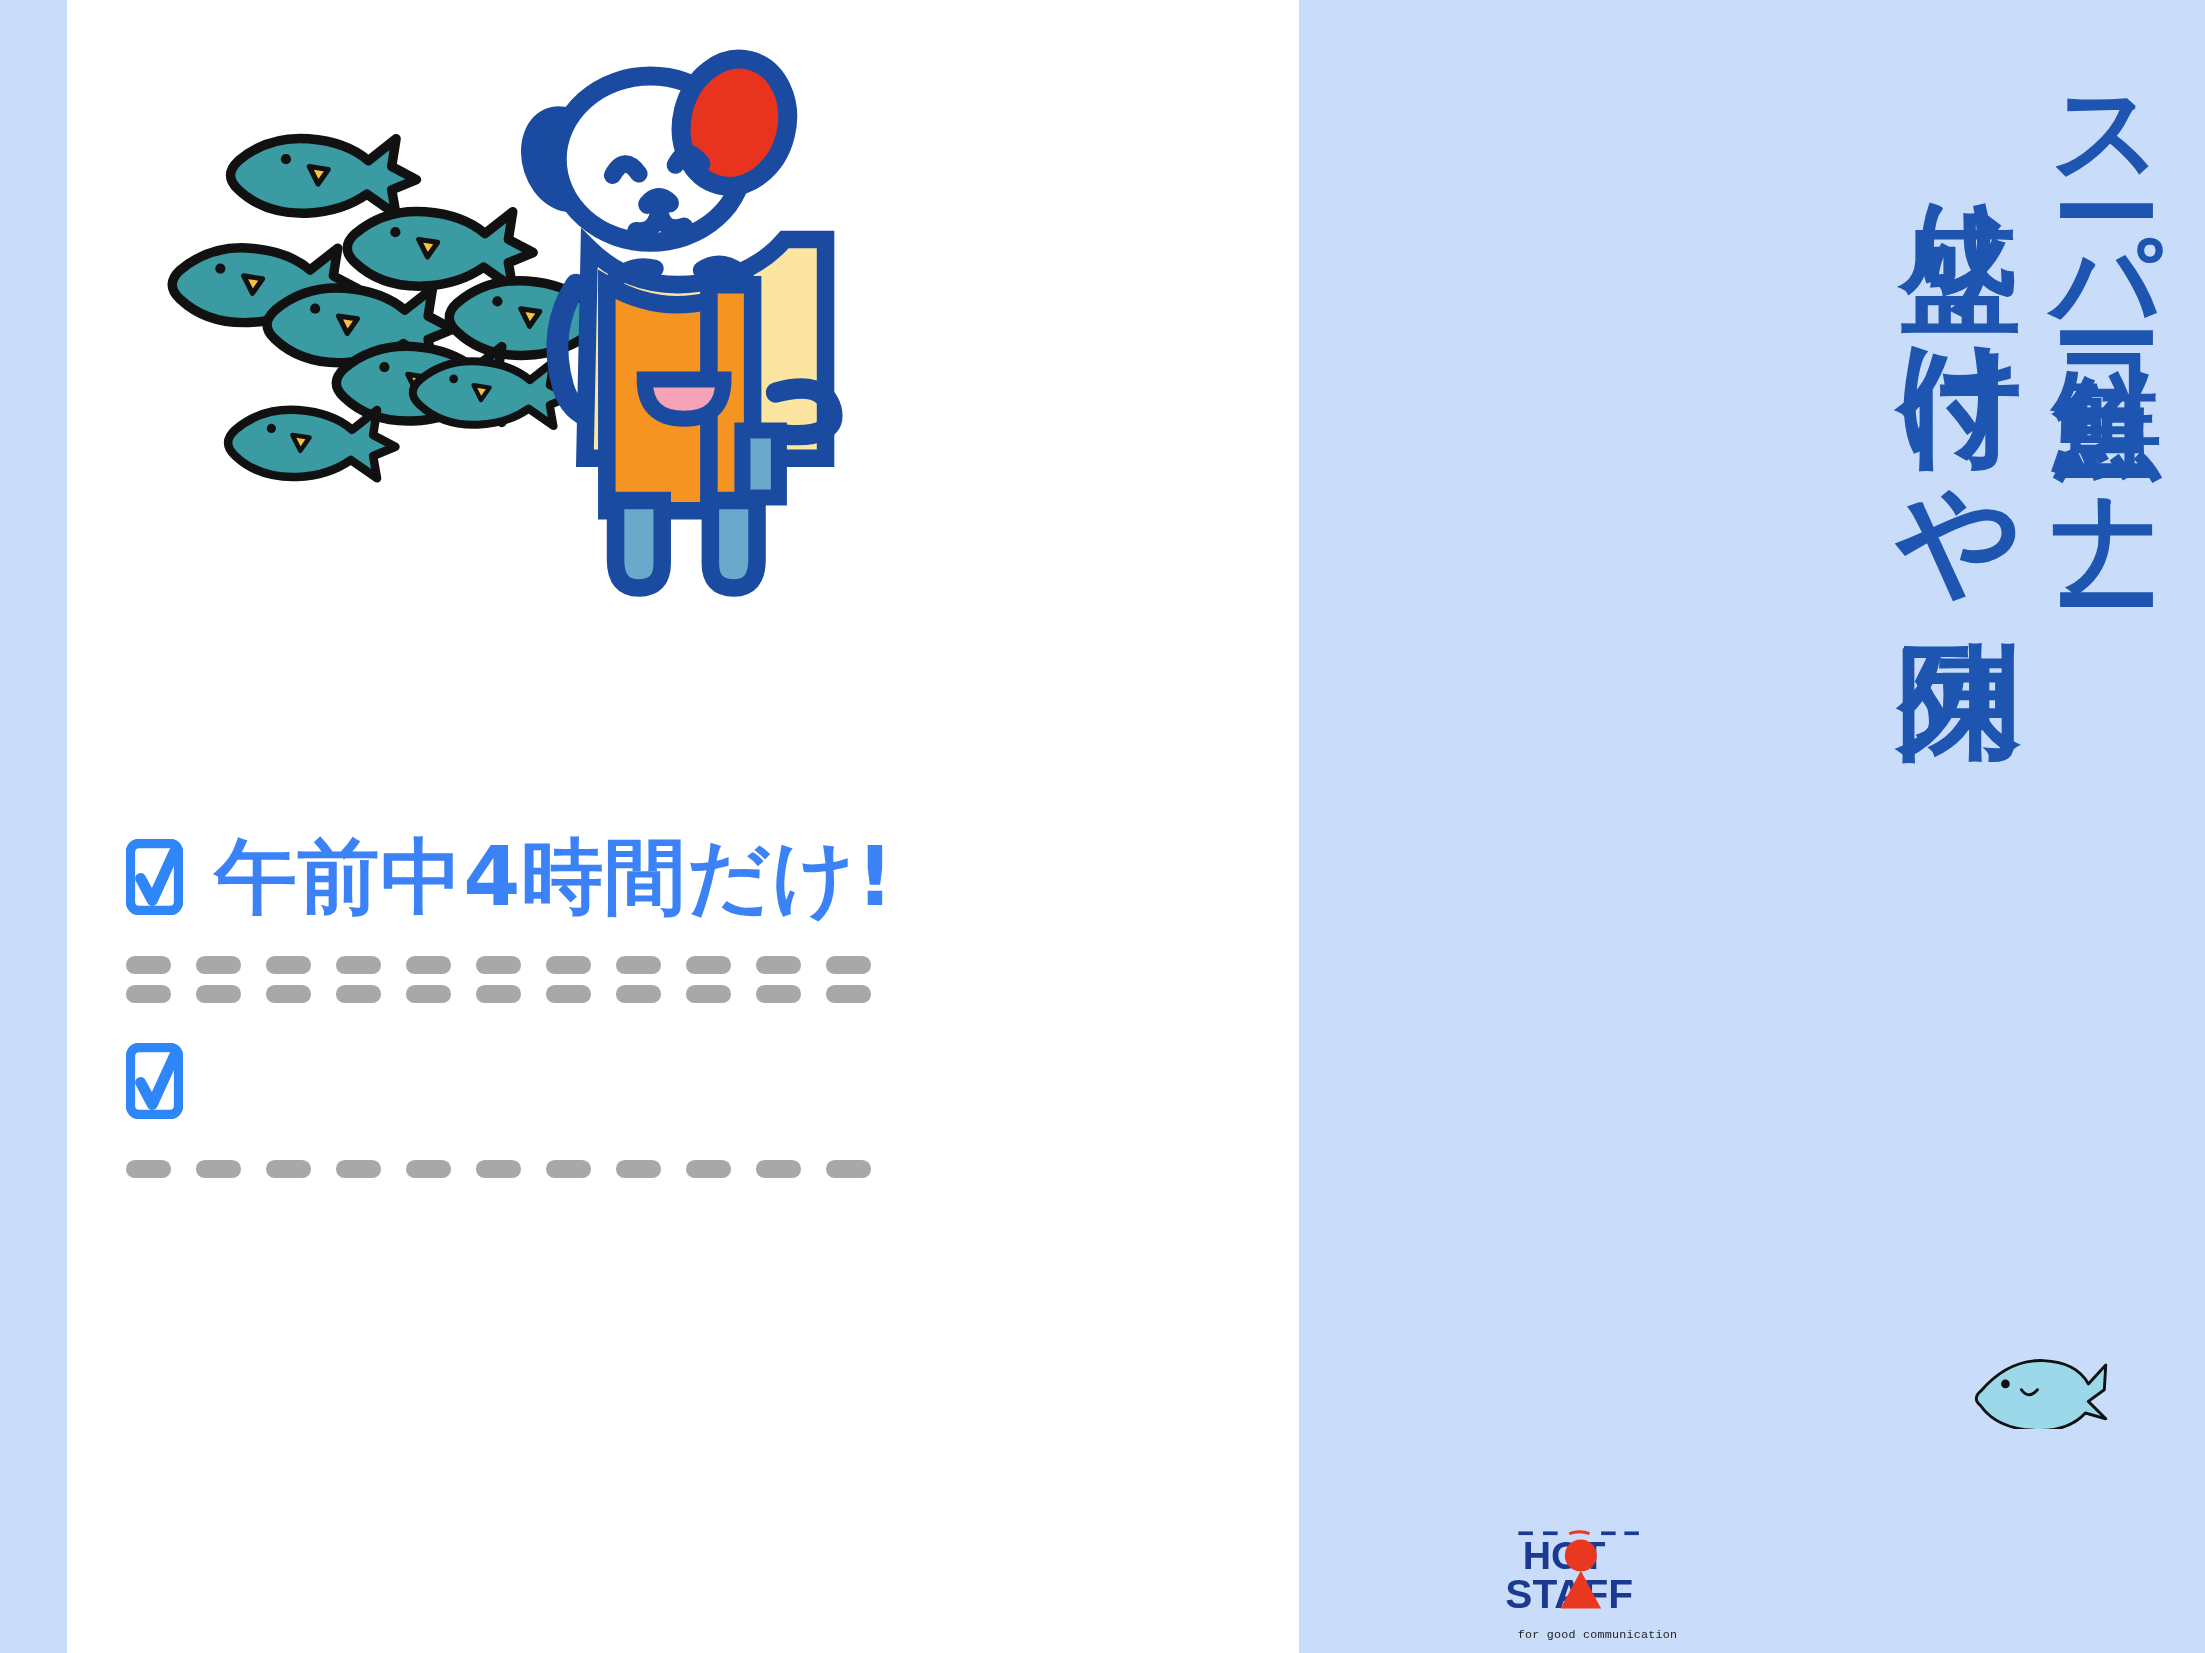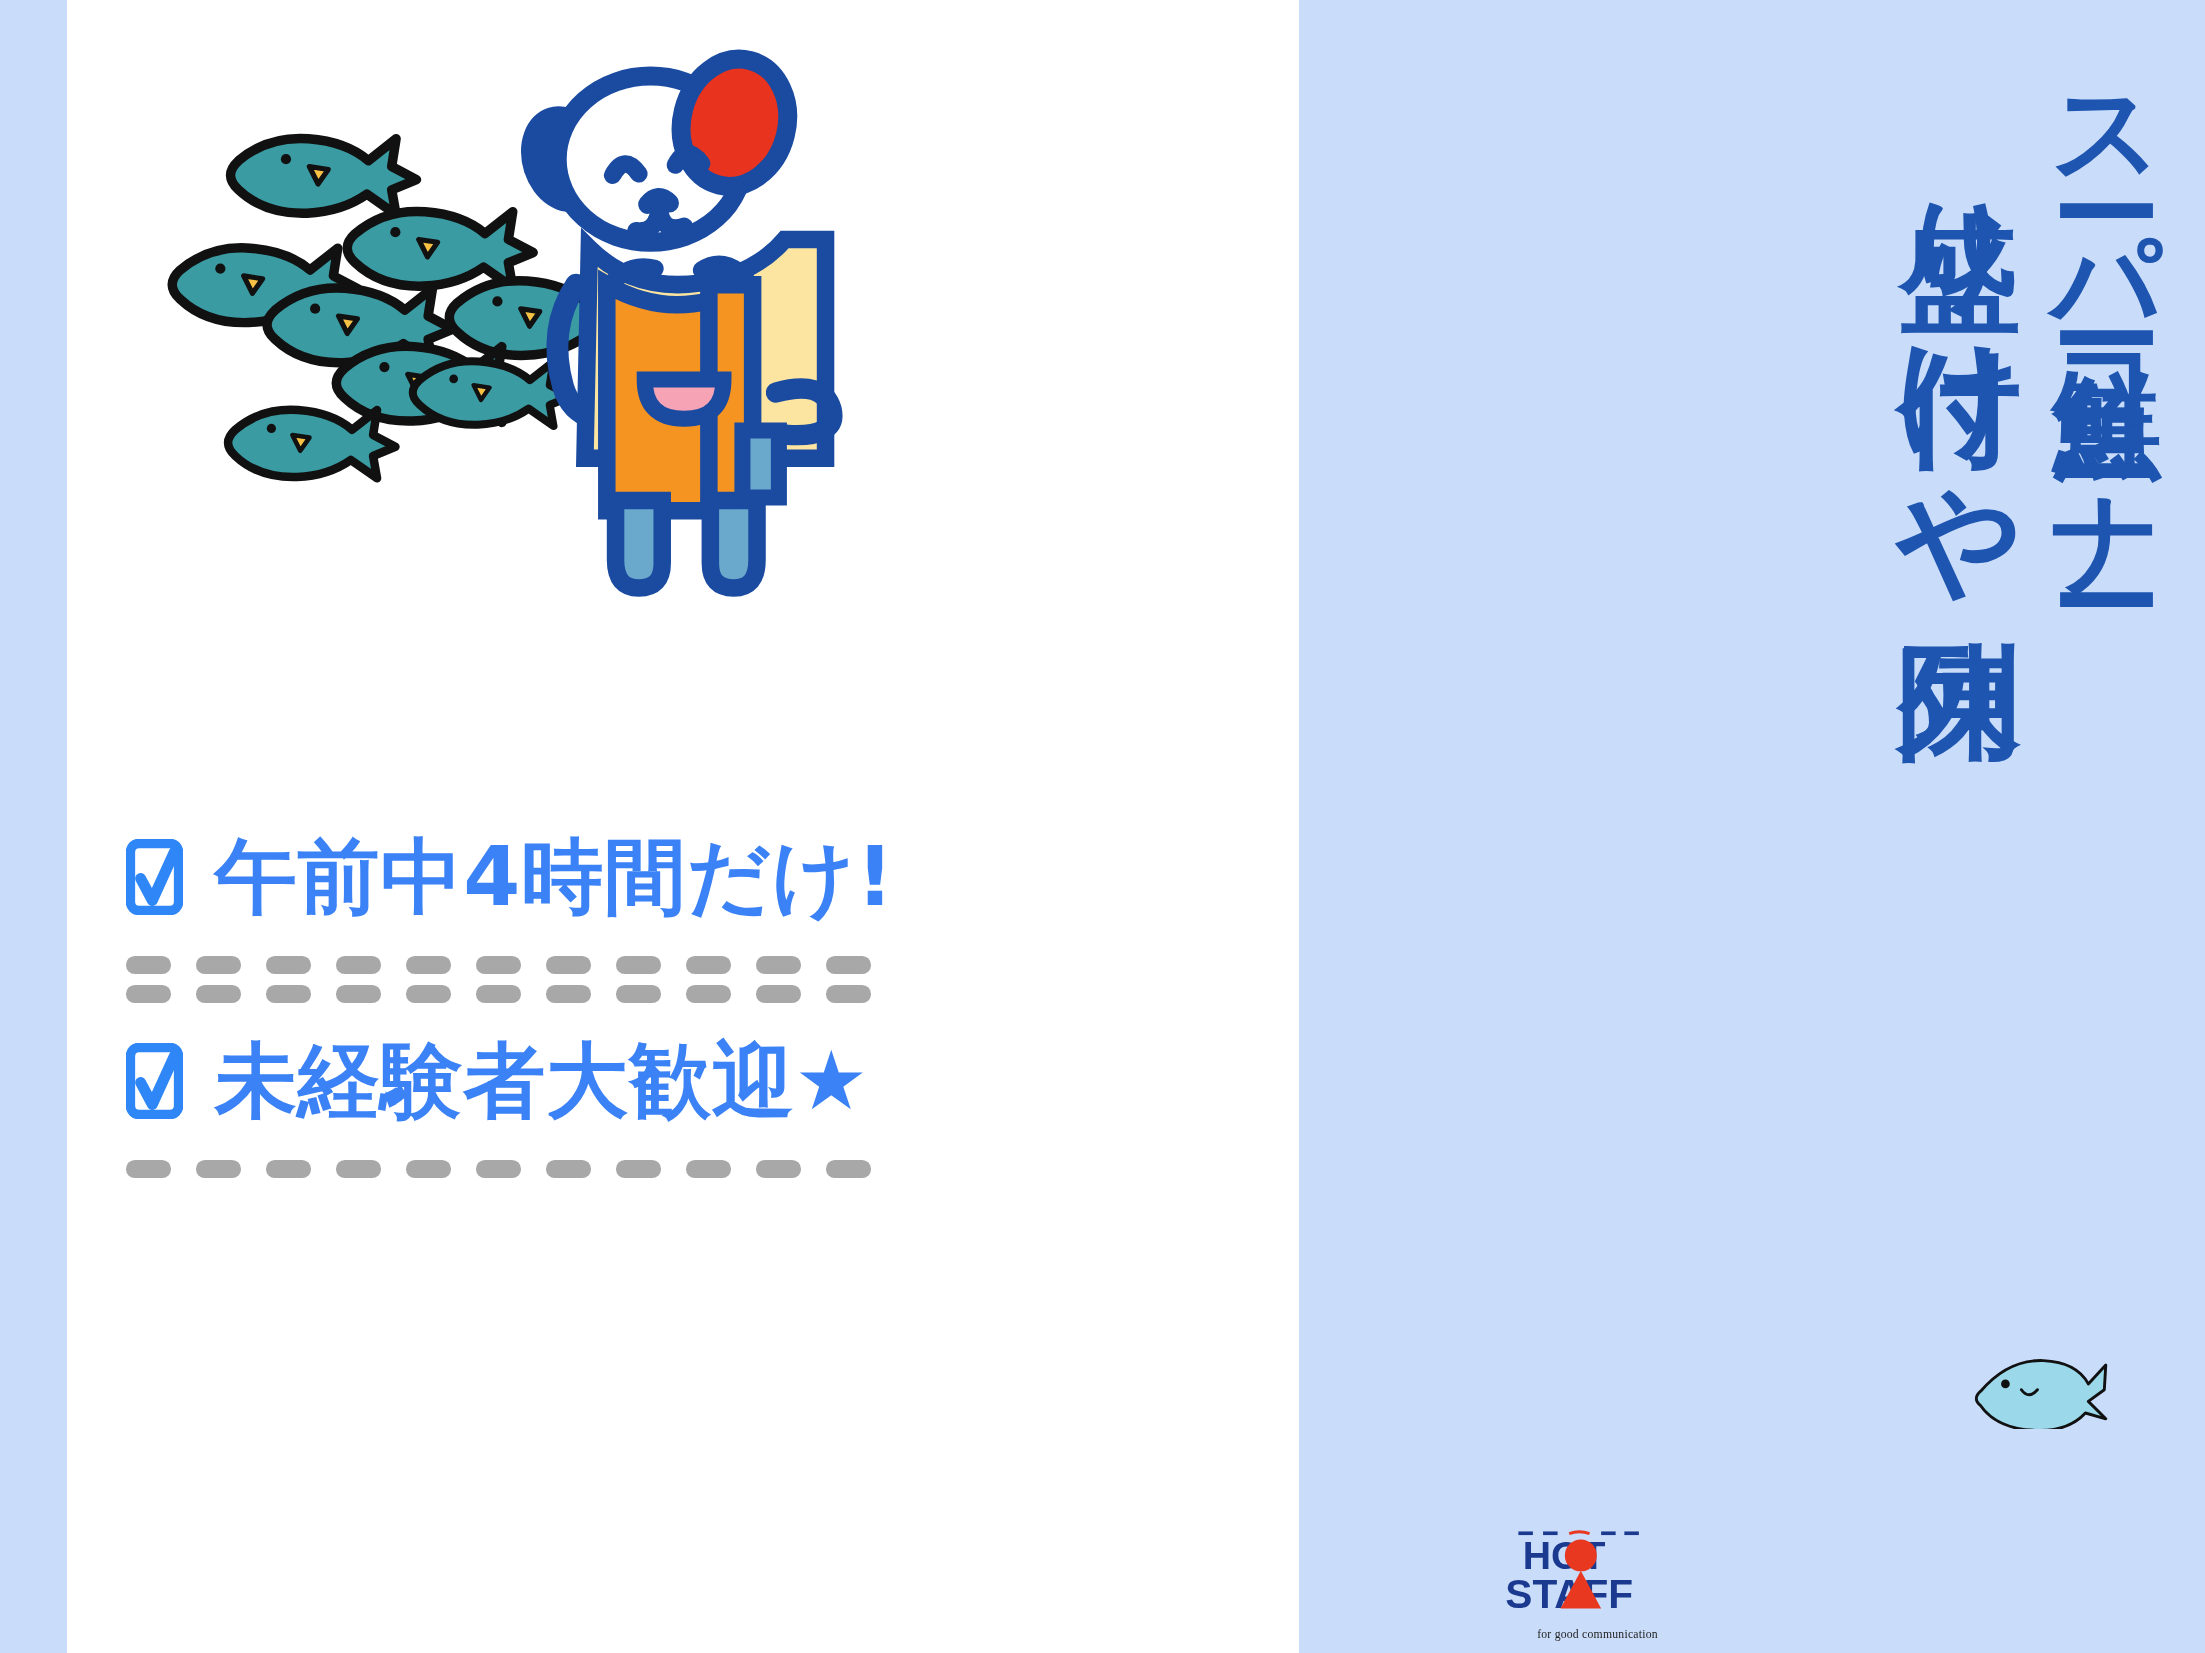--- a/index.html
+++ b/index.html
@@ -91,21 +91,21 @@
   .dash{width:45px;height:18px;background:#a8a8a8;border-radius:8.8px;}
 
   
   #logo{
     position:absolute;left:1499px;top:1530px;
     width:197px;height:109px;
     text-align:center;
   }
   #logo .logo-tag{
     font-size:11.7px;color:#222;margin-top:5.8px;letter-spacing:0.02em;
-    font-family:Liberation Serif, serif;
+    font-family:Liberation Mono, monospace;
   }
 </style>
 </head>
 <body>
 
 <div id="poster">
 
   <div class="strip-left"></div>
 
   <div class="white-stage"></div>
@@ -247,21 +247,20 @@
         <div class="dash"></div>
     </div>
 
     <div class="check-row">
       <div class="check-box">
         <svg width="57" height="76" viewBox="0 0 78 104">
           <rect x="6" y="6" width="66" height="92" rx="12" ry="12" fill="#ffffff" stroke="#2f86f6" stroke-width="13"></rect>
           <path d="M20 54 L36 84 L66 18" fill="none" stroke="#2f86f6" stroke-width="15" stroke-linecap="round" stroke-linejoin="round"></path>
         </svg>
       </div>
-      <div class="check-label">未経験者大歓迎★</div>
     </div>
 
     <div class="dash-wrap">
       <div class="dash"></div>
         <div class="dash"></div>
         <div class="dash"></div>
       <div class="dash"></div>
         <div class="dash"></div>
         <div class="dash"></div>
       <div class="dash"></div>

